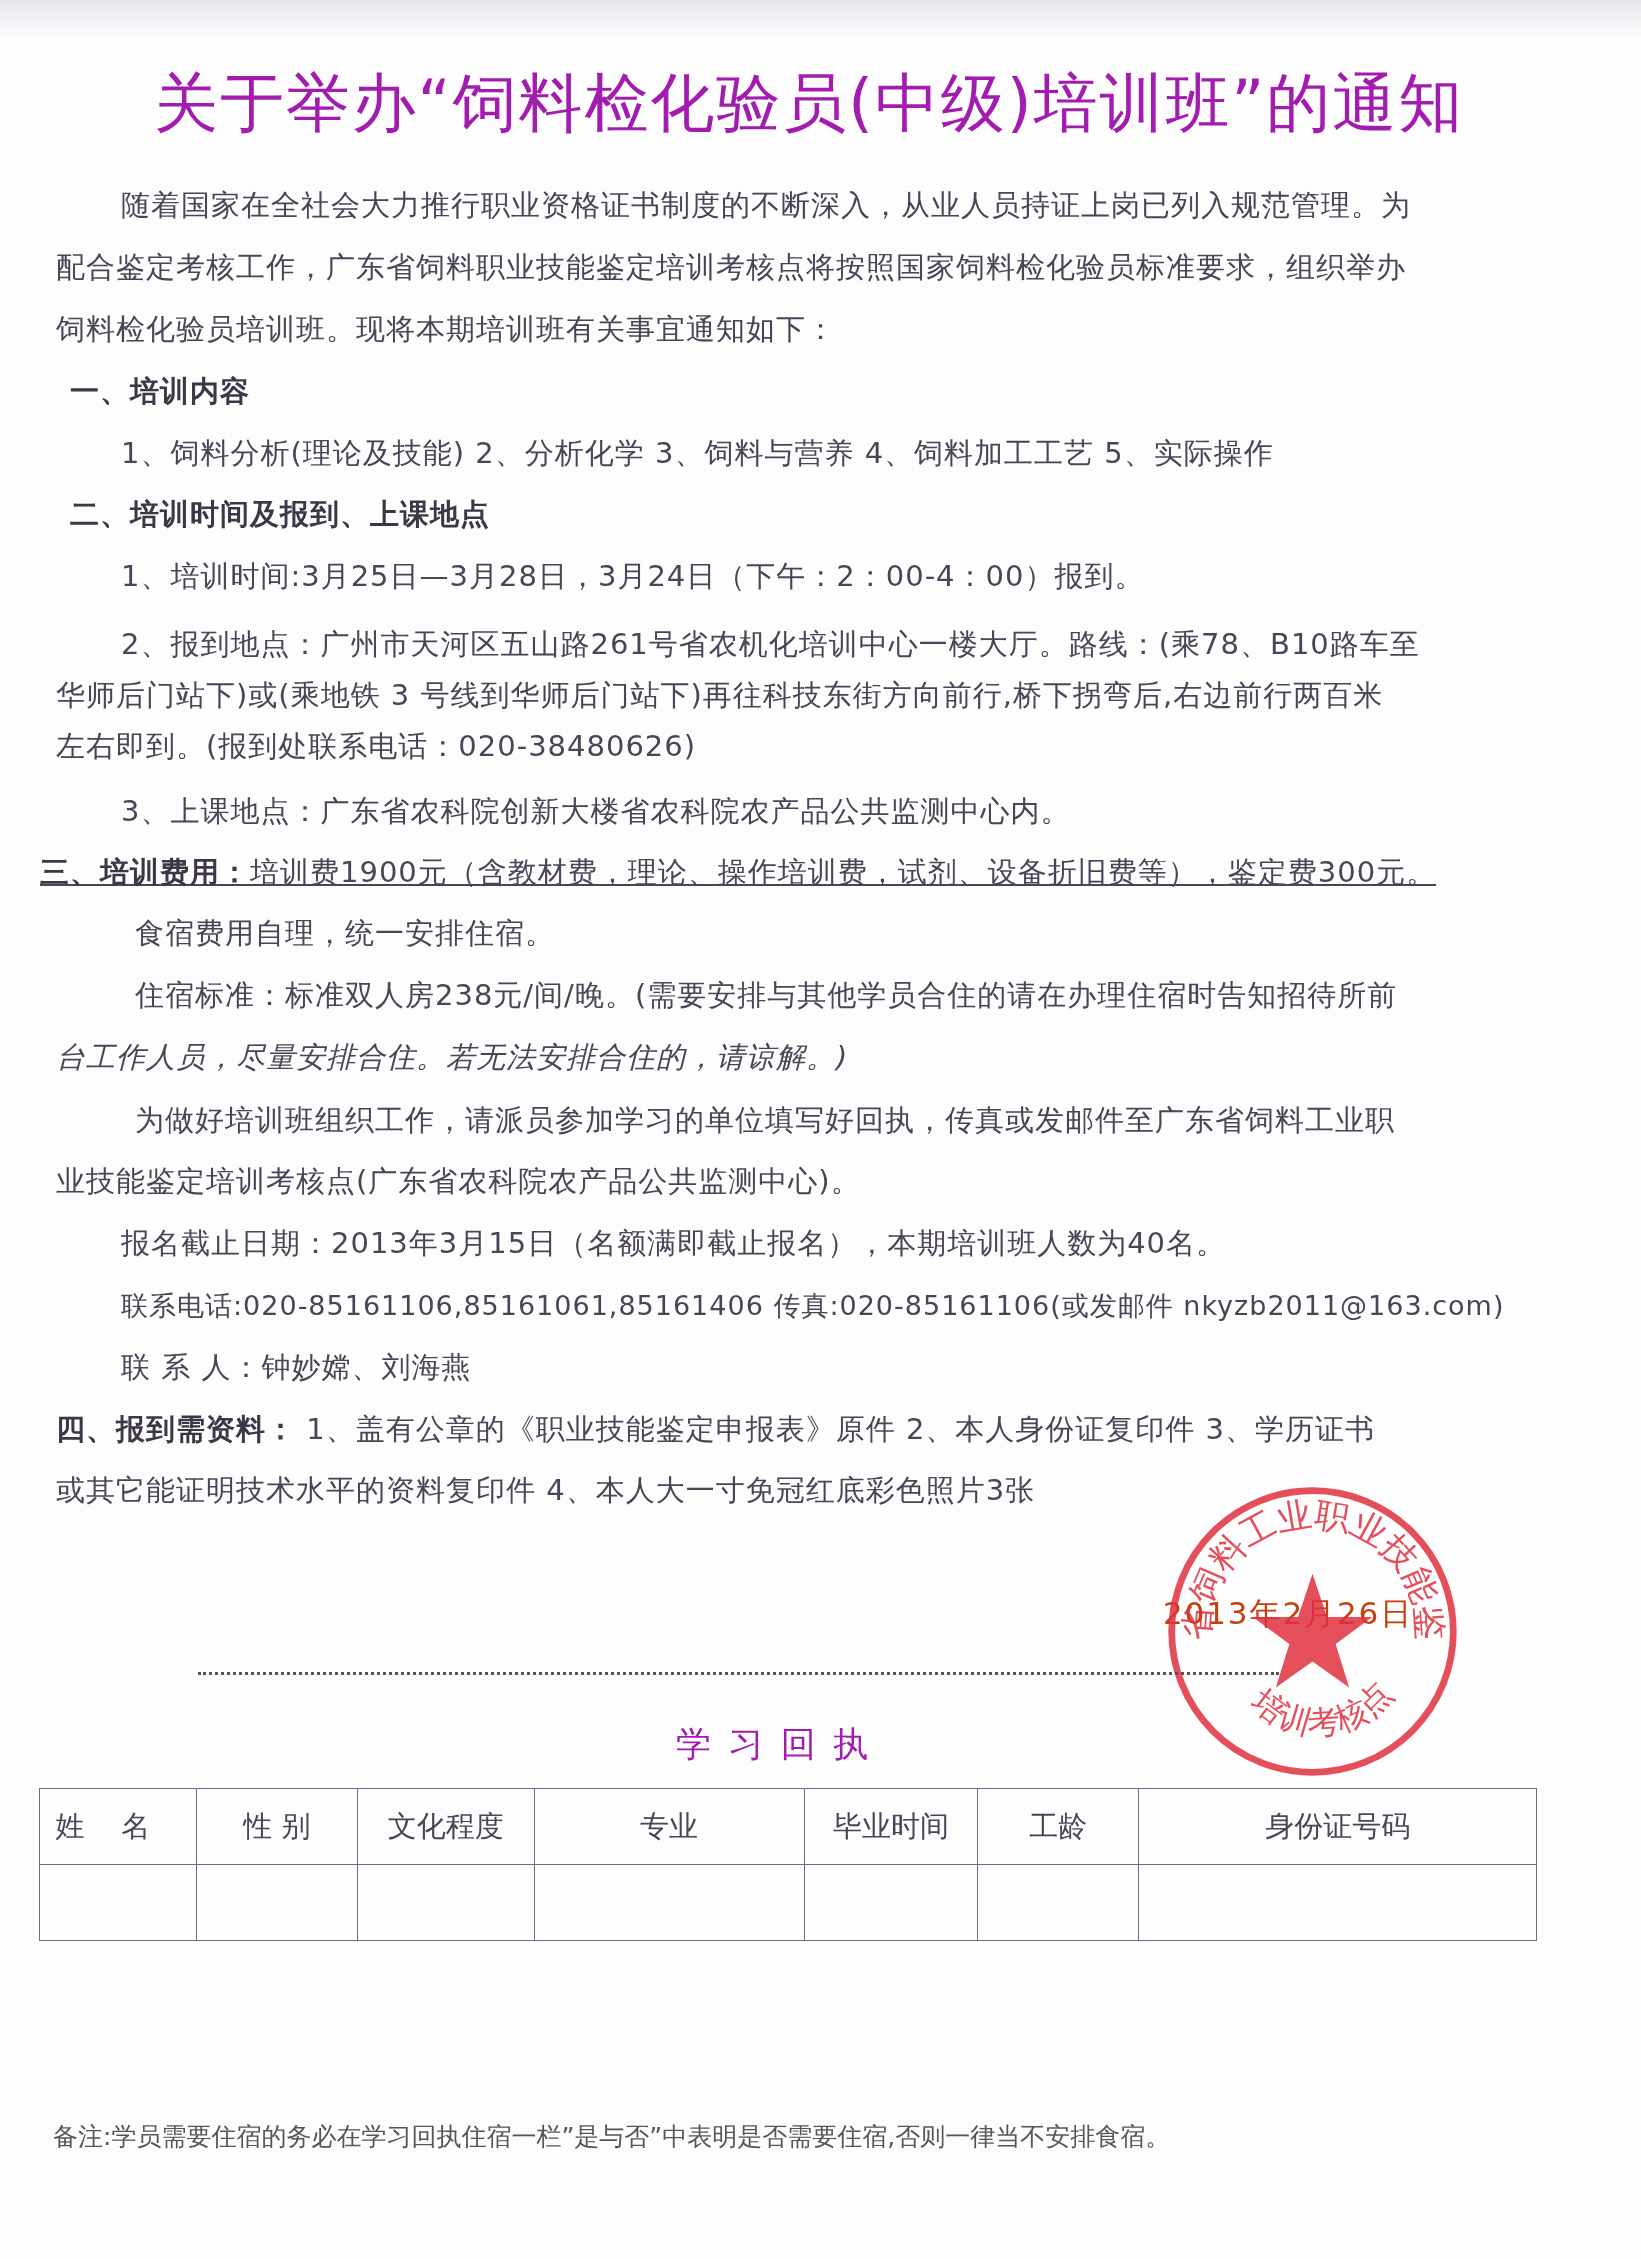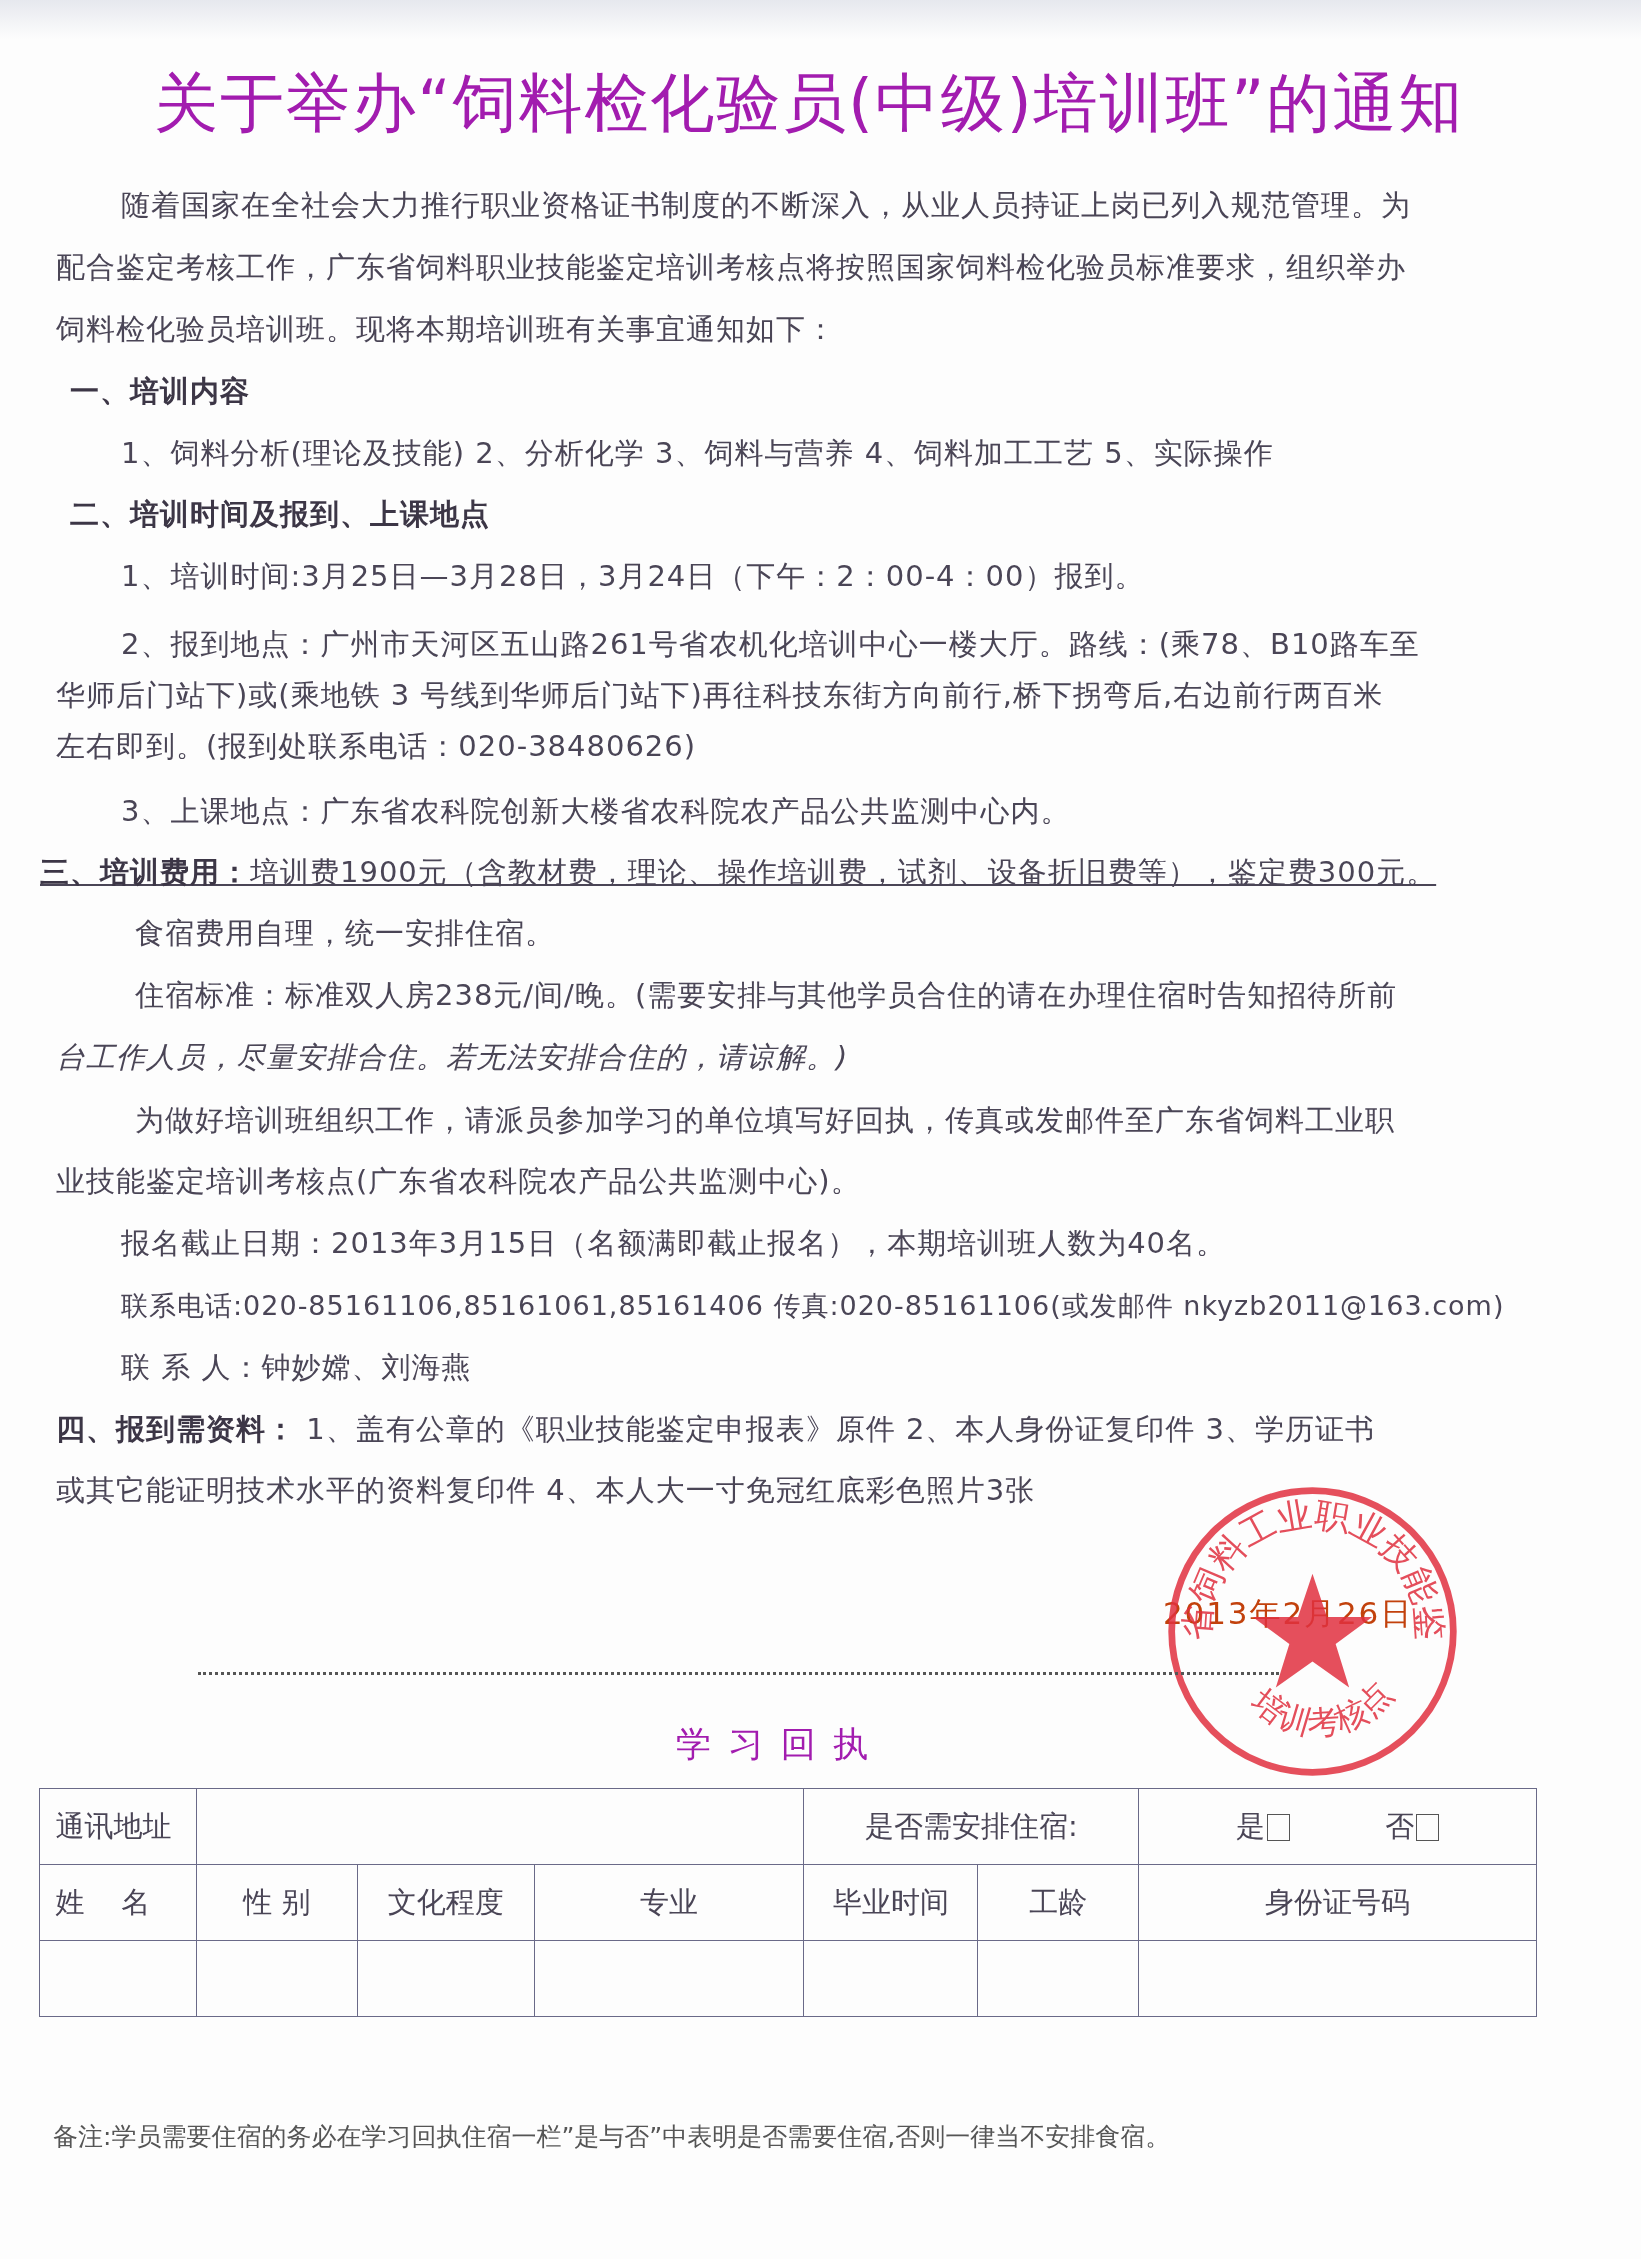--- a/index.html
+++ b/index.html
@@ -86,30 +86,20 @@
       <col style="width:161px">
       <col style="width:177px">
     <col style="width:135px">
       <col style="width:135px">
       <col style="width:174px">
     <col style="width:161px">
       <col style="width:398px">
   </colgroup>
   <tbody>
   <tr>
-    <td class="left">通讯地址</td>
-    <td colspan="4"></td>
-    <td colspan="2">是否需安排住宿:</td>
-    <td>
-      <span>是</span><span class="box"></span>
-      <span style="display:inline-block;width:77px;"></span>
-      <span>否</span><span class="box"></span>
-    </td>
-  </tr>
-  <tr>
     <td class="left" style="white-space:pre;">姓    名</td>
     <td>性 别</td>
     <td>文化程度</td>
     <td colspan="2">专业</td>
     <td>毕业时间</td>
     <td>工龄</td>
     <td>身份证号码</td>
   </tr>
   <tr>
     <td></td>

